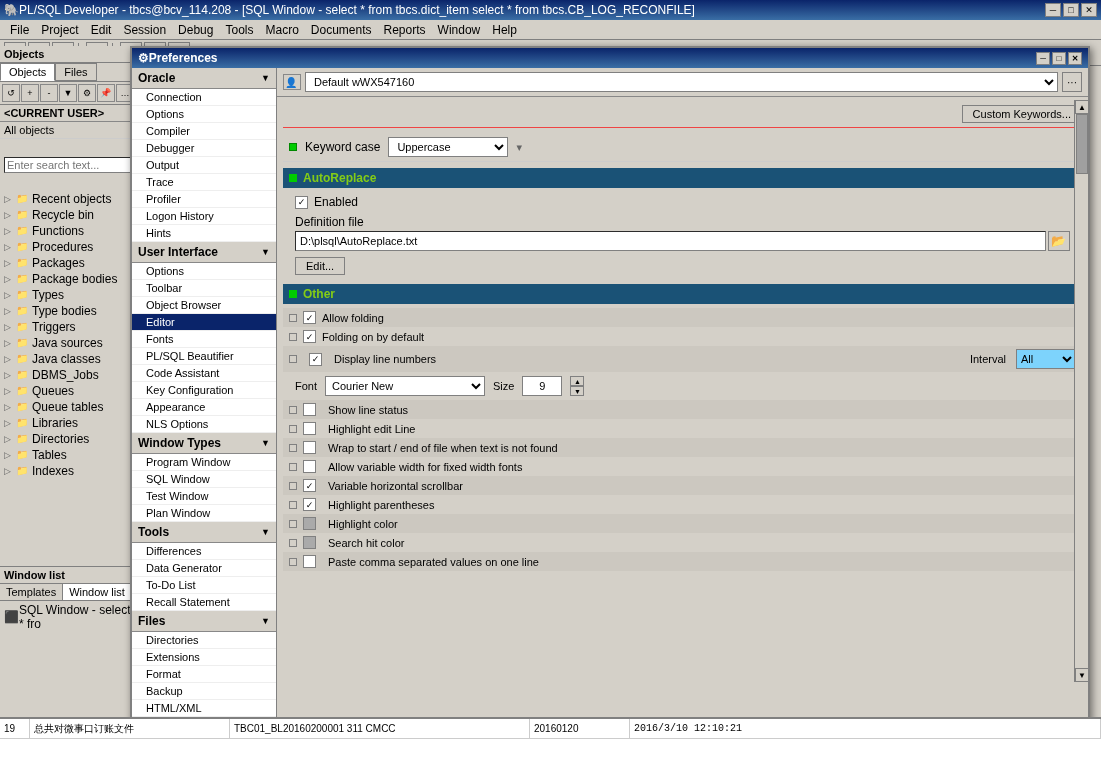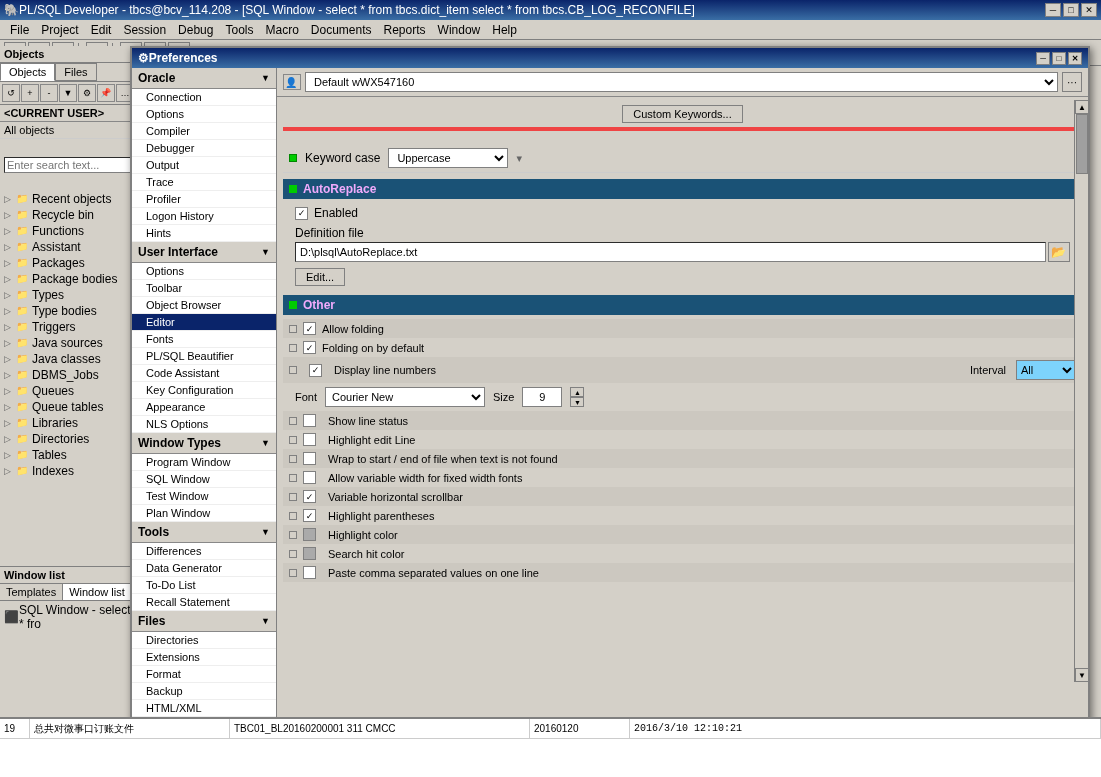--- a/index.html
+++ b/index.html
@@ -238,21 +238,21 @@
       display: flex; align-items: center; justify-content: center;
       cursor: pointer; font-size: 10px;
     }
 
     
     .content-section {
       margin-bottom: 6px;
     }
     .section-title {
       background: #1a5276;
-      color: #f0abfc;
+      color: #84cc16;
       padding: 3px 6px;
       font-size: 12px; font-weight: bold;
       display: flex; align-items: center;
       margin-bottom: 4px;
     }
     .section-indicator {
       width: 8px; height: 8px; background: #00cc00;
       margin-right: 6px; display: inline-block;
     }
 
@@ -454,21 +454,21 @@
       <span>Recycle bin</span>
     </div>
     <div class="tree-item">
       <span class="tree-arrow">▷</span>
       <span class="tree-icon folder-icon">📁</span>
       <span>Functions</span>
     </div>
     <div class="tree-item">
       <span class="tree-arrow">▷</span>
       <span class="tree-icon folder-icon">📁</span>
-      <span>Assistant</span>
+      <span>Procedures</span>
     </div>
     <div class="tree-item">
       <span class="tree-arrow">▷</span>
       <span class="tree-icon folder-icon">📁</span>
       <span>Packages</span>
     </div>
     <div class="tree-item">
       <span class="tree-arrow">▷</span>
       <span class="tree-icon folder-icon">📁</span>
       <span>Package bodies</span>
@@ -630,21 +630,21 @@
     <div class="prefs-content">
 
       <div class="profile-bar">
         <div class="profile-icon">👤</div>
         <select class="profile-select"><option>Default wWX547160</option></select>
         <div class="profile-menu-btn">···</div>
       </div>
 
       <div style="overflow-y:auto; height: calc(100% - 32px); padding: 4px 6px; position:relative;">
 
-        <div style="display:flex; justify-content:center; margin-bottom: 13px; padding: 4px 0; border-bottom: 4px solid #ef4444;">
+        <div style="display:flex; justify-content:flex-end; margin-bottom: 5px; padding: 4px 0; border-bottom: 1px solid #ef4444;">
           <button class="custom-btn">Custom Keywords...</button>
         </div>
 
         <div style="display:flex; align-items:center; gap:8px; padding: 4px 6px; margin-bottom:6px; border-bottom: 1px solid #ccc;">
           <div style="width:8px;height:8px;background:#00cc00;border:1px solid #008800;flex-shrink:0;"></div>
           <span>Keyword case</span>
           <select class="keyword-select">
             <option>Uppercase</option>
           </select>
           <span style="font-size:11px;color:#666;">▾</span>

